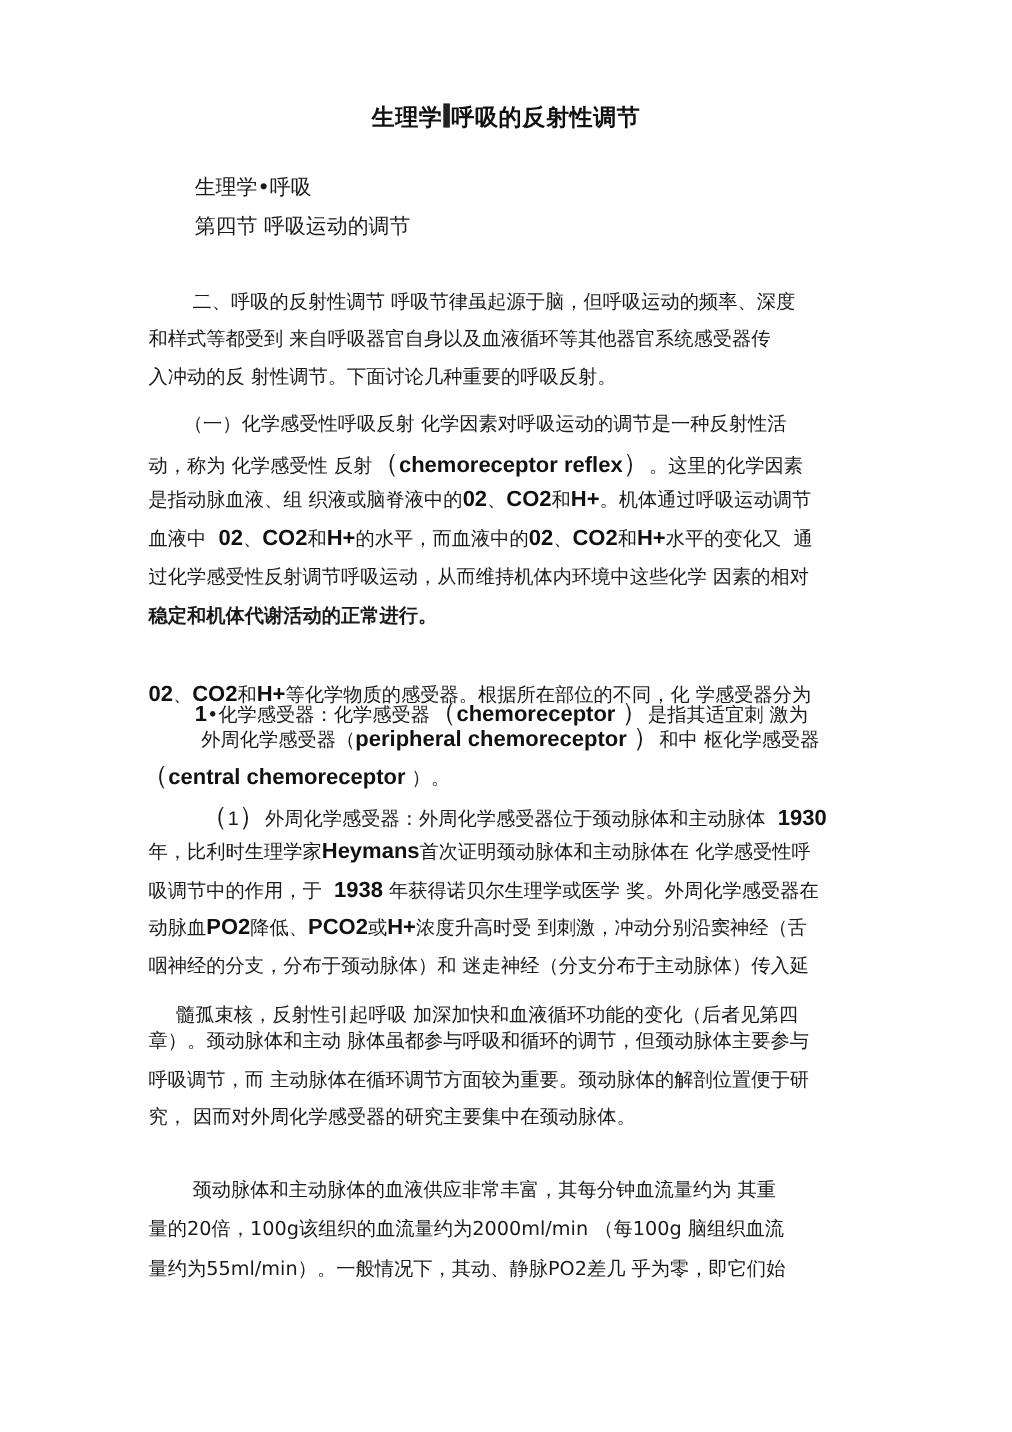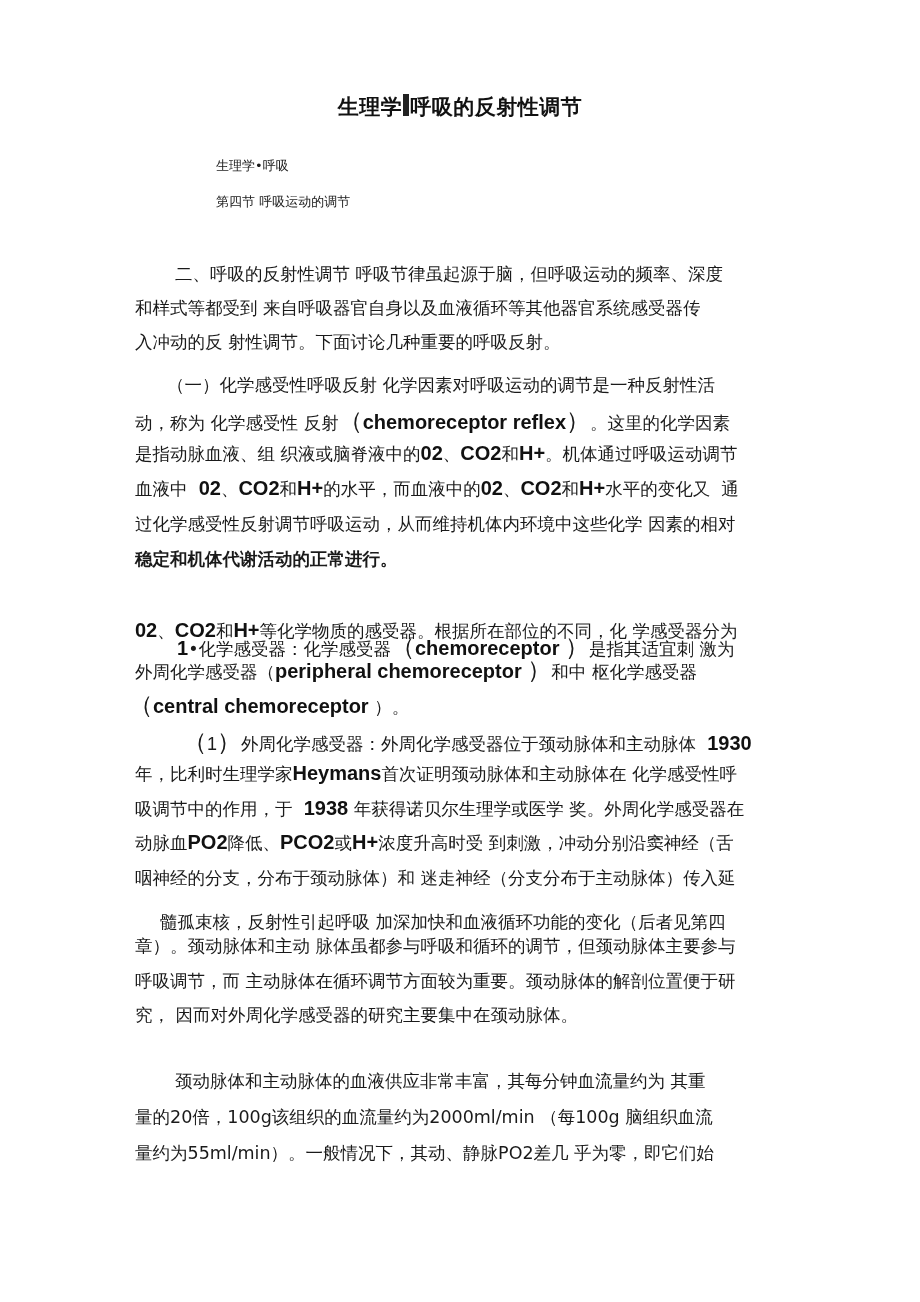--- a/index.html
+++ b/index.html
@@ -36,23 +36,22 @@
       display: inline-block;
       width: 6px;
       height: 22px;
       background: #222;
       vertical-align: -2px;
       margin: 0 1px;
     }
     .subline {
       position: absolute;
       left: 177px;
-      font-size: 13px;
+      font-size: 19px;
       color: #1a1a1a;
-      margin-left: 39px;
     }
     .para {
       position: absolute;
       left: 135px;
       width: 655px;
       font-size: 17.5px;
       color: #1a1a1a;
     }
     .line {
       position: absolute;
@@ -95,21 +94,21 @@
     <div class="line" style="top:32px; font-size:17.5px;">动，称为 化学感受性 反射<span class="big">（</span><b>chemoreceptor reflex</b><span class="big">）</span>。这里的化学因素</div>
     <div class="line" style="top:69px;">是指动脉血液、组 织液或脑脊液中的<b>02</b>、<b>CO2</b>和<b>H+</b>。机体通过呼吸运动调节</div>
     <div class="line" style="top:104px;">血液中 &nbsp;<b>02</b>、<b>CO2</b>和<b>H+</b>的水平，而血液中的<b>02</b>、<b>CO2</b>和<b>H+</b>水平的变化又 &nbsp;通</div>
     <div class="line" style="top:139px;">过化学感受性反射调节呼吸运动，从而维持机体内环境中这些化学 因素的相对</div>
     <div class="line" style="top:174px;font-weight:bold;">稳定和机体代谢活动的正常进行。</div>
   </div>
 
   <div class="para" style="top:583px;">
     <div class="line" style="top:0px; left:42px;margin-top:48px;"><b>1</b>•化学感受器：化学感受器<span class="big">（</span><b>chemoreceptor</b> <span class="big">）</span>是指其适宜刺 激为</div>
     <div class="line" style="top:36px;"><b>02</b>、<b>CO2</b>和<b>H+</b>等化学物质的感受器。根据所在部位的不同，化 学感受器分为</div>
-    <div class="line" style="top:71px;">外周化学感受器（<b>peripheral chemoreceptor</b> <span class="big">）</span>和中 枢化学感受器</div>
+    <div class="line" style="top:71px;margin-left:48px;">外周化学感受器（<b>peripheral chemoreceptor</b> <span class="big">）</span>和中 枢化学感受器</div>
     <div class="line" style="top:106px; left:-6px;"><span class="big">（</span><b>central chemoreceptor</b> ）。</div>
   </div>
 
   <div class="para" style="top:726px;">
     <div class="line" style="top:0px; left:48px;"><span class="big">（</span><span class="sans">1</span><span class="big">）</span>外周化学感受器：外周化学感受器位于颈动脉体和主动脉体 &nbsp;<b>1930</b></div>
     <div class="line" style="top:36px;">年，比利时生理学家<b>Heymans</b>首次证明颈动脉体和主动脉体在 化学感受性呼</div>
     <div class="line" style="top:71px;">吸调节中的作用，于 &nbsp;<b>1938</b> 年获得诺贝尔生理学或医学 奖。外周化学感受器在</div>
     <div class="line" style="top:105px;">动脉血<b>PO2</b>降低、<b>PCO2</b>或<b>H+</b>浓度升高时受 到刺激，冲动分别沿窦神经（舌</div>
     <div class="line" style="top:140px;">咽神经的分支，分布于颈动脉体）和  迷走神经（分支分布于主动脉体）传入延</div>
     <div class="line" style="top:184px;margin-left:25px;">髓孤束核，反射性引起呼吸 加深加快和血液循环功能的变化（后者见第四</div>

